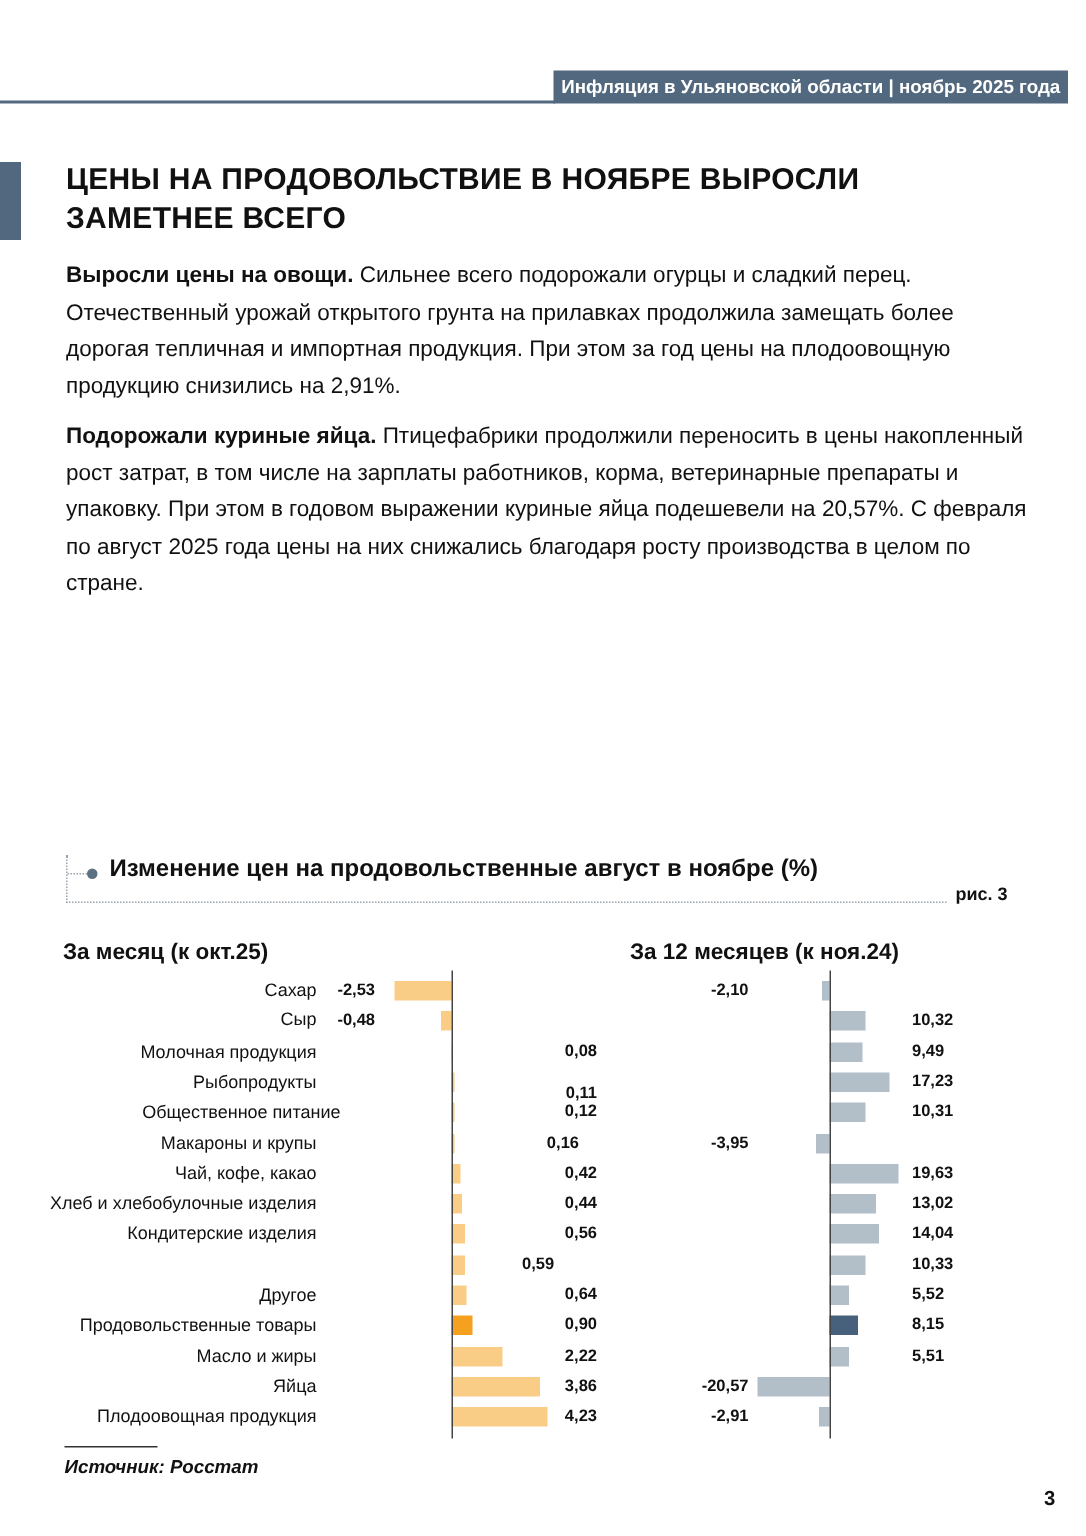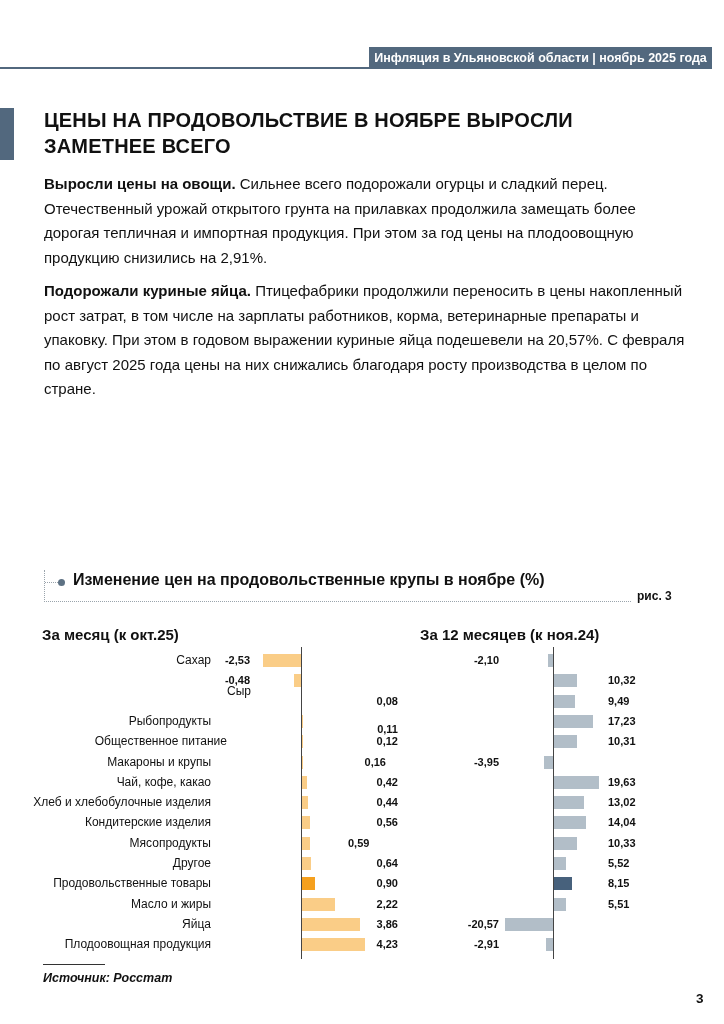--- a/index.html
+++ b/index.html
@@ -43,38 +43,39 @@
   <h1 class="page-title" style="margin:0;">ЦЕНЫ НА ПРОДОВОЛЬСТВИЕ В НОЯБРЕ ВЫРОСЛИ ЗАМЕТНЕЕ ВСЕГО</h1>
 
   <div class="paragraphs">
     <p><b>Выросли цены на овощи.</b> <span>Сильнее всего подорожали огурцы и сладкий перец. Отечественный урожай открытого грунта на прилавках продолжила замещать более дорогая тепличная и импортная продукция. При этом за год цены на плодоовощную продукцию снизились на 2,91%.</span></p>
     <p><b>Подорожали куриные яйца.</b> <span>Птицефабрики продолжили переносить в цены накопленный рост затрат, в том числе на зарплаты работников, корма, ветеринарные препараты и упаковку. При этом в годовом выражении куриные яйца подешевели на 20,57%. С февраля по август 2025 года цены на них снижались благодаря росту производства в целом по стране.</span></p>
   </div>
 
   <div class="fig-head">
     <div class="fig-connector"></div>
     <div class="fig-bullet"></div>
-    <div class="fig-title">Изменение цен на продовольственные крупы в ноябре (%)</div>
+    <div class="fig-title">Изменение цен на продовольственные август в ноябре (%)</div>
   </div>
   <div class="fig-caption">рис. 3</div>
 
   <div class="subtitle subtitle-left">За месяц (к окт.25)</div>
   <div class="subtitle subtitle-right">За 12 месяцев (к ноя.24)</div>
 
   <div class="chart-canvas">
       <div class="cat-label" style="left: 0px; top: -1px; width: 211px;">Сахар</div>
       <div class="bar" style="left: 262.544px; top: 2px; width: 38.456px; background: rgb(250, 205, 135);"></div>
       <div class="val-label" style="left: 160px; top: -1px; width: 90px; text-align: right;">-2,53</div>
       <div class="bar" style="left: 548.065px; top: 2px; width: 4.935px; background: rgb(178, 190, 200);"></div>
       <div class="val-label" style="left: 398px; top: -1px; width: 101px; text-align: right;">-2,10</div>
-      <div class="cat-label" style="left: 0px; top: 30px; width: 211px; padding-left: 40px;">Сыр</div>
+      <div class="cat-label" style="left: 0px; top: 18px; width: 211px;">Сыр</div>
       <div class="bar" style="left: 293.704px; top: 22.3px; width: 7.296px; background: rgb(250, 205, 135);"></div>
       <div class="val-label" style="left: 160px; top: 19.3px; width: 90px; text-align: right;">-0,48</div>
       <div class="bar" style="left: 553px; top: 22.3px; width: 24.252px; background: rgb(178, 190, 200);"></div>
       <div class="val-label" style="left: 608px; top: 19.3px; width: 60px; text-align: left;">10,32</div>
+      <div class="cat-label" style="left: 0px; top: 39.6px; width: 211px;">Молочная продукция</div>
       <div class="bar" style="left: 301px; top: 42.6px; width: 1.216px; background: rgb(250, 205, 135);"></div>
       <div class="val-label" style="left: 348px; top: 39.6px; width: 50px; text-align: right;">0,08</div>
       <div class="bar" style="left: 553px; top: 42.6px; width: 22.3015px; background: rgb(178, 190, 200);"></div>
       <div class="val-label" style="left: 608px; top: 39.6px; width: 60px; text-align: left;">9,49</div>
       <div class="cat-label" style="left: 0px; top: 59.9px; width: 211px;">Рыбопродукты</div>
       <div class="bar" style="left: 301px; top: 62.9px; width: 1.672px; background: rgb(250, 205, 135);"></div>
       <div class="val-label" style="left: 348px; top: 68px; width: 50px; text-align: right;">0,11</div>
       <div class="bar" style="left: 553px; top: 62.9px; width: 40.4905px; background: rgb(178, 190, 200);"></div>
       <div class="val-label" style="left: 608px; top: 59.9px; width: 60px; text-align: left;">17,23</div>
       <div class="cat-label" style="left: 0px; top: 80.2px; width: 211px; margin-left: 16px;">Общественное питание</div>
@@ -95,21 +96,20 @@
       <div class="cat-label" style="left: 0px; top: 141.1px; width: 211px;">Хлеб и хлебобулочные изделия</div>
       <div class="bar" style="left: 301px; top: 144.1px; width: 6.688px; background: rgb(250, 205, 135);"></div>
       <div class="val-label" style="left: 348px; top: 141.1px; width: 50px; text-align: right;">0,44</div>
       <div class="bar" style="left: 553px; top: 144.1px; width: 30.597px; background: rgb(178, 190, 200);"></div>
       <div class="val-label" style="left: 608px; top: 141.1px; width: 60px; text-align: left;">13,02</div>
       <div class="cat-label" style="left: 0px; top: 161.4px; width: 211px;">Кондитерские изделия</div>
       <div class="bar" style="left: 301px; top: 164.4px; width: 8.512px; background: rgb(250, 205, 135);"></div>
       <div class="val-label" style="left: 348px; top: 161.4px; width: 50px; text-align: right;">0,56</div>
       <div class="bar" style="left: 553px; top: 164.4px; width: 32.994px; background: rgb(178, 190, 200);"></div>
       <div class="val-label" style="left: 608px; top: 161.4px; width: 60px; text-align: left;">14,04</div>
-      <div class="cat-label" style="left: 0px; top: 181.7px; width: 211px;">Мясопродукты</div>
       <div class="bar" style="left: 301px; top: 184.7px; width: 8.968px; background: rgb(250, 205, 135);"></div>
       <div class="val-label" style="left: 348px; top: 181.7px; width: 50px; text-align: left;">0,59</div>
       <div class="bar" style="left: 553px; top: 184.7px; width: 24.2755px; background: rgb(178, 190, 200);"></div>
       <div class="val-label" style="left: 608px; top: 181.7px; width: 60px; text-align: left;">10,33</div>
       <div class="cat-label" style="left: 0px; top: 202px; width: 211px;">Другое</div>
       <div class="bar" style="left: 301px; top: 205px; width: 9.728px; background: rgb(250, 205, 135);"></div>
       <div class="val-label" style="left: 348px; top: 202px; width: 50px; text-align: right;">0,64</div>
       <div class="bar" style="left: 553px; top: 205px; width: 12.972px; background: rgb(178, 190, 200);"></div>
       <div class="val-label" style="left: 608px; top: 202px; width: 60px; text-align: left;">5,52</div>
       <div class="cat-label" style="left: 0px; top: 222.3px; width: 211px;">Продовольственные товары</div>

